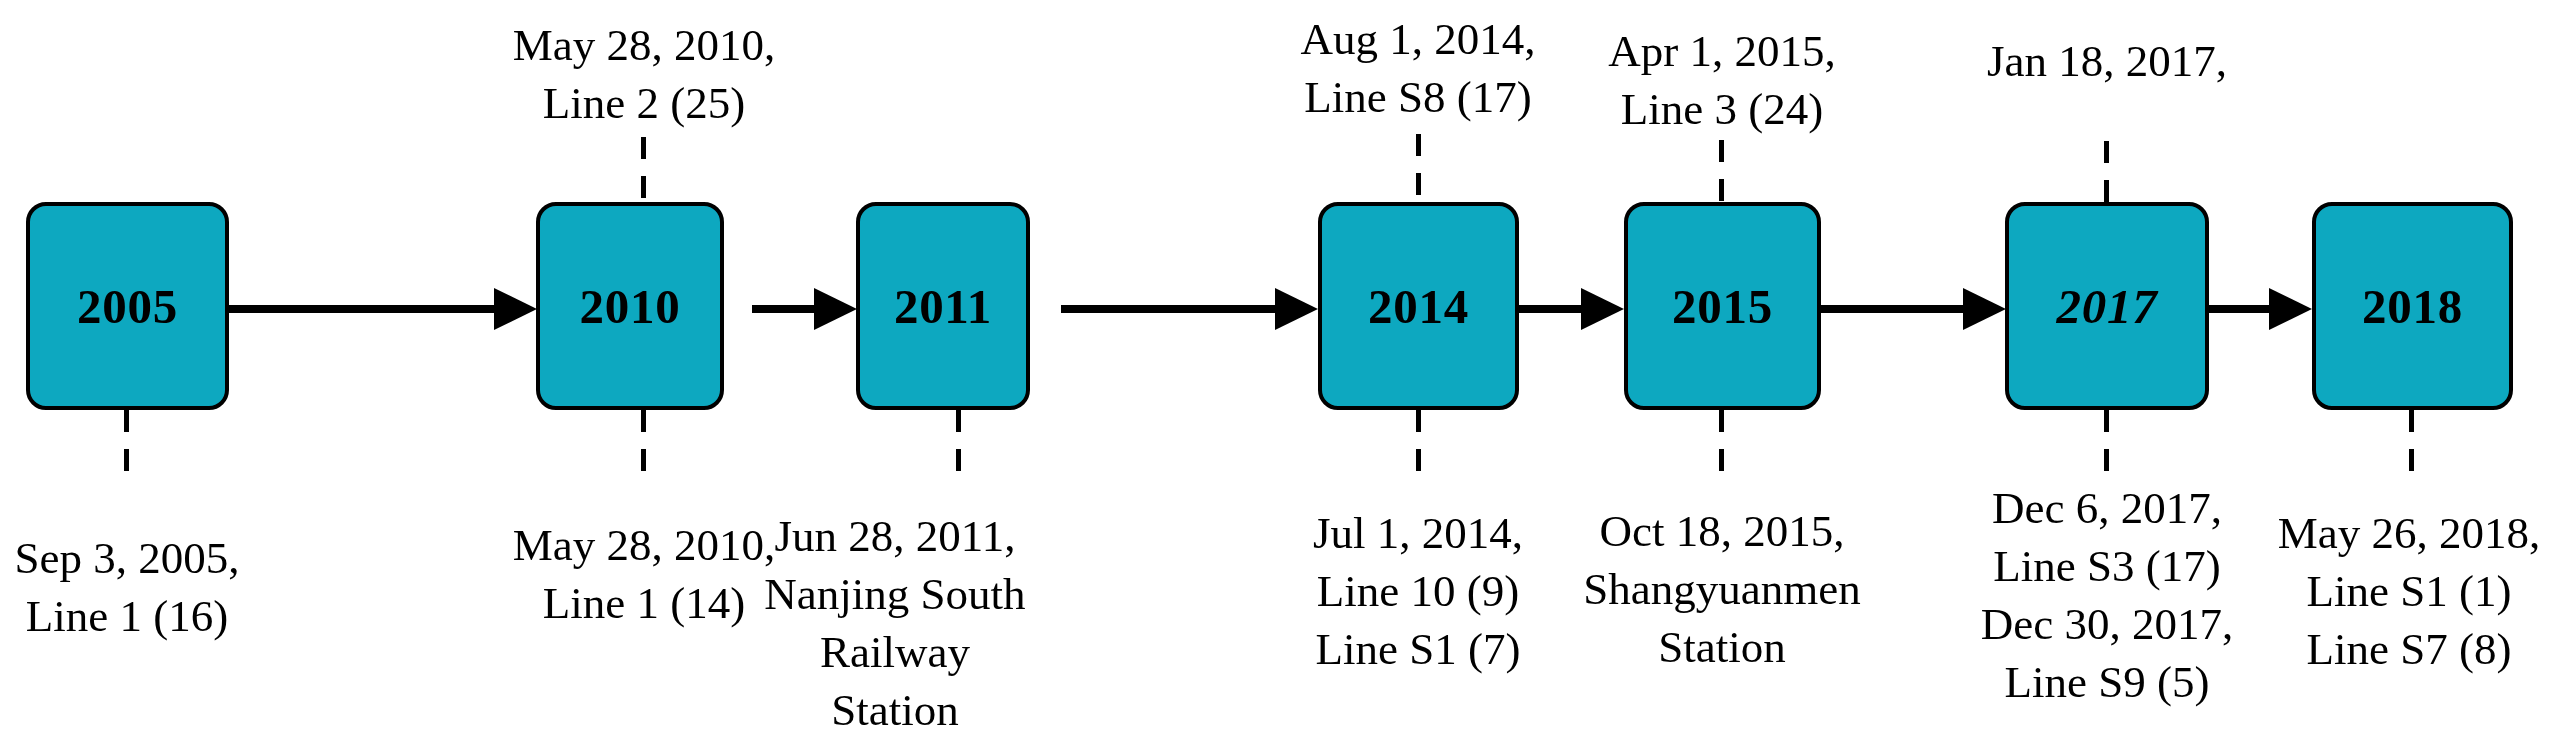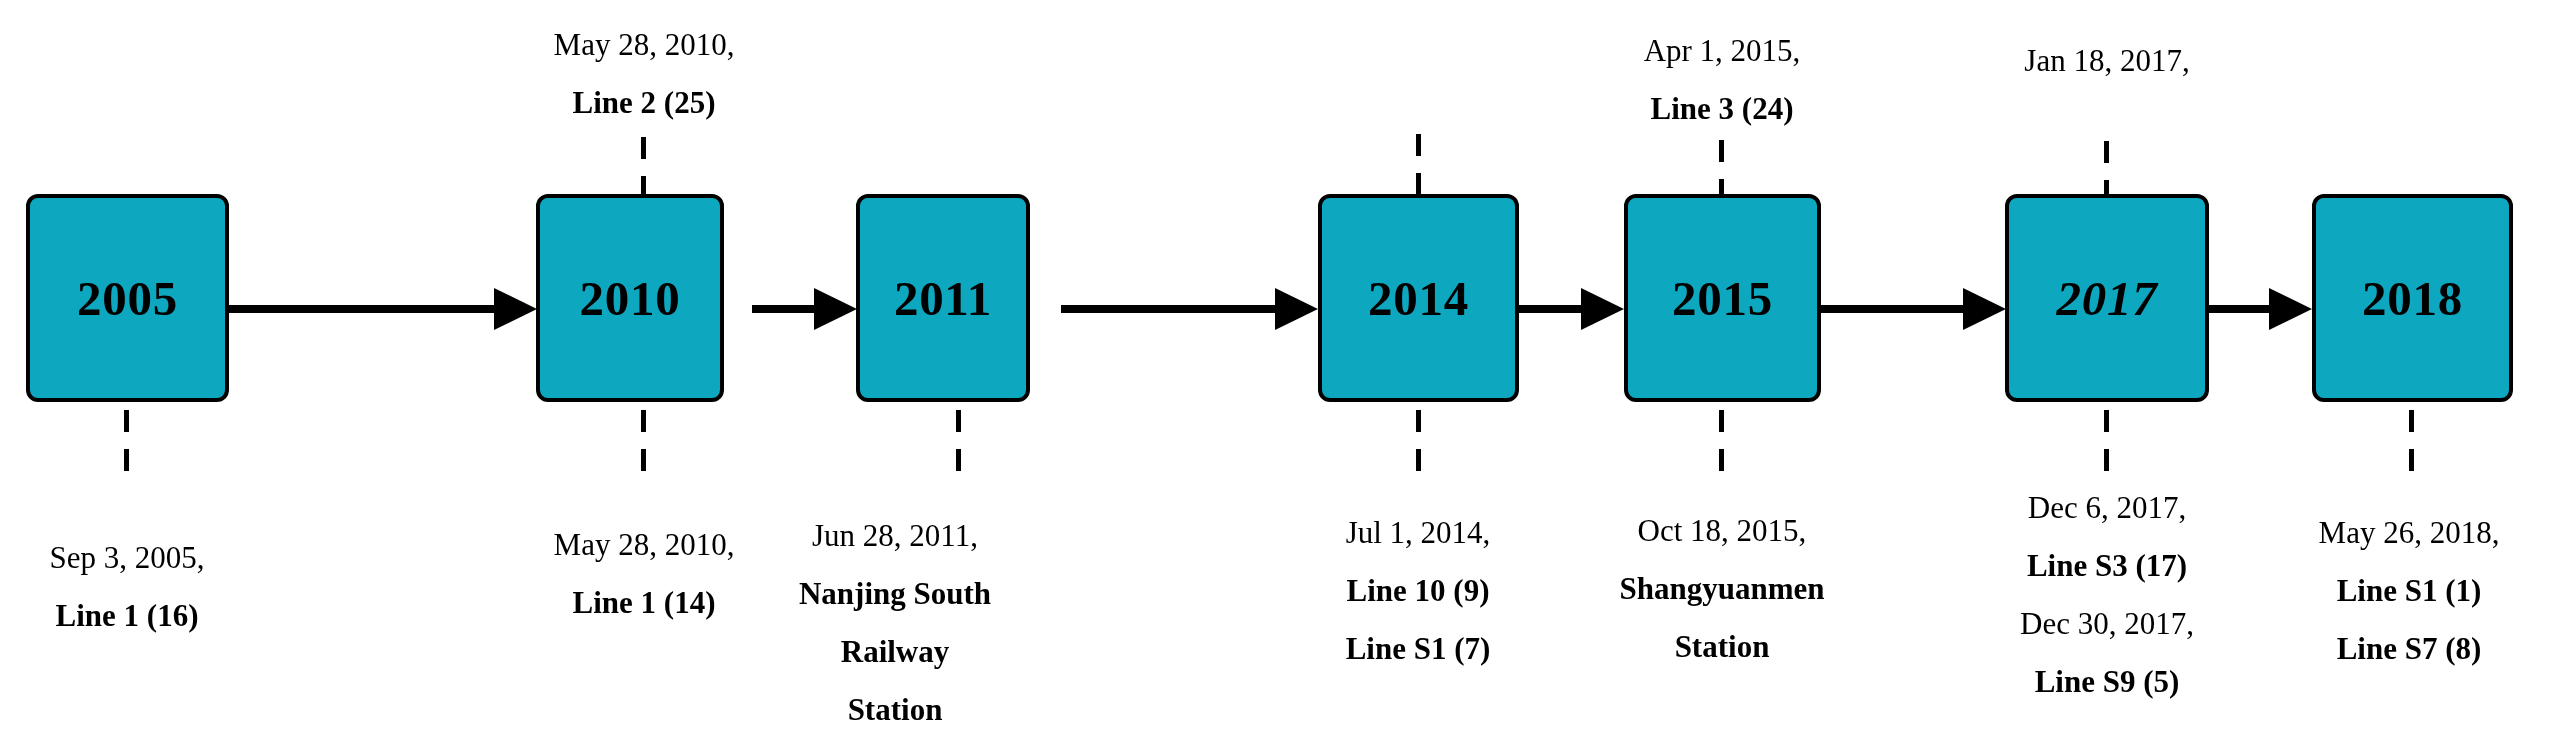--- a/index.html
+++ b/index.html
@@ -11,44 +11,44 @@
     position: relative;
     width: 2576px;
     height: 734px;
     background: #ffffff;
     overflow: hidden;
     font-family: "Liberation Serif", "DejaVu Serif", serif;
     color: #000;
   }
   .box {
     position: absolute;
-    top: 194px;
+    top: 202px;
     height: 208px;
     background: #0DA8C0;
     border: 4.5px solid #000;
-    border-radius: 12px;
+    border-radius: 20px;
     box-sizing: border-box;
     display: flex;
     align-items: center;
     justify-content: center;
   }
   .box span {
     font-size: 49px;
     font-weight: bold;
     letter-spacing: 0.7px;
   }
   .ann {
     position: absolute;
     width: 520px;
     text-align: center;
-    font-size: 31px;
+    font-size: 45px;
     line-height: 58px;
     white-space: nowrap;
   }
-  .ann .bold { font-weight: bold; }
+  .ann .bold { font-weight: normal; }
   .vdash {
     position: absolute;
     width: 5.2px;
     background: repeating-linear-gradient(to bottom, #000 0 22px, transparent 22px 39px);
   }
   .arrow {
     position: absolute;
     top: 305px;
     height: 8.2px;
     background: #000;
@@ -109,20 +109,24 @@
     <div class="line">Jun 28, 2011,</div>
     <div class="line bold">Nanjing South</div>
     <div class="line bold">Railway</div>
     <div class="line bold">Station</div>
   </div>
 
   <div class="arrow" style="left:1061px; width:215px;">
     <i class="head"></i>
   </div>
 
+  <div class="ann above" style="left:1158px; top:10.4px;">
+    <div class="line">Aug 1, 2014,</div>
+    <div class="line bold">Line S8 (17)</div>
+  </div>
   <div class="vdash" style="left:1416px; top:134px; height:68px;"></div>
   <div class="box" style="left:1318px; width:201px;">
     <span>2014</span>
   </div>
   <div class="vdash" style="left:1416px; top:410px; height:78px;"></div>
   <div class="ann below" style="left:1158px; top:504px;">
     <div class="line">Jul 1, 2014,</div>
     <div class="line bold">Line 10 (9)</div>
     <div class="line bold">Line S1 (7)</div>
   </div>

